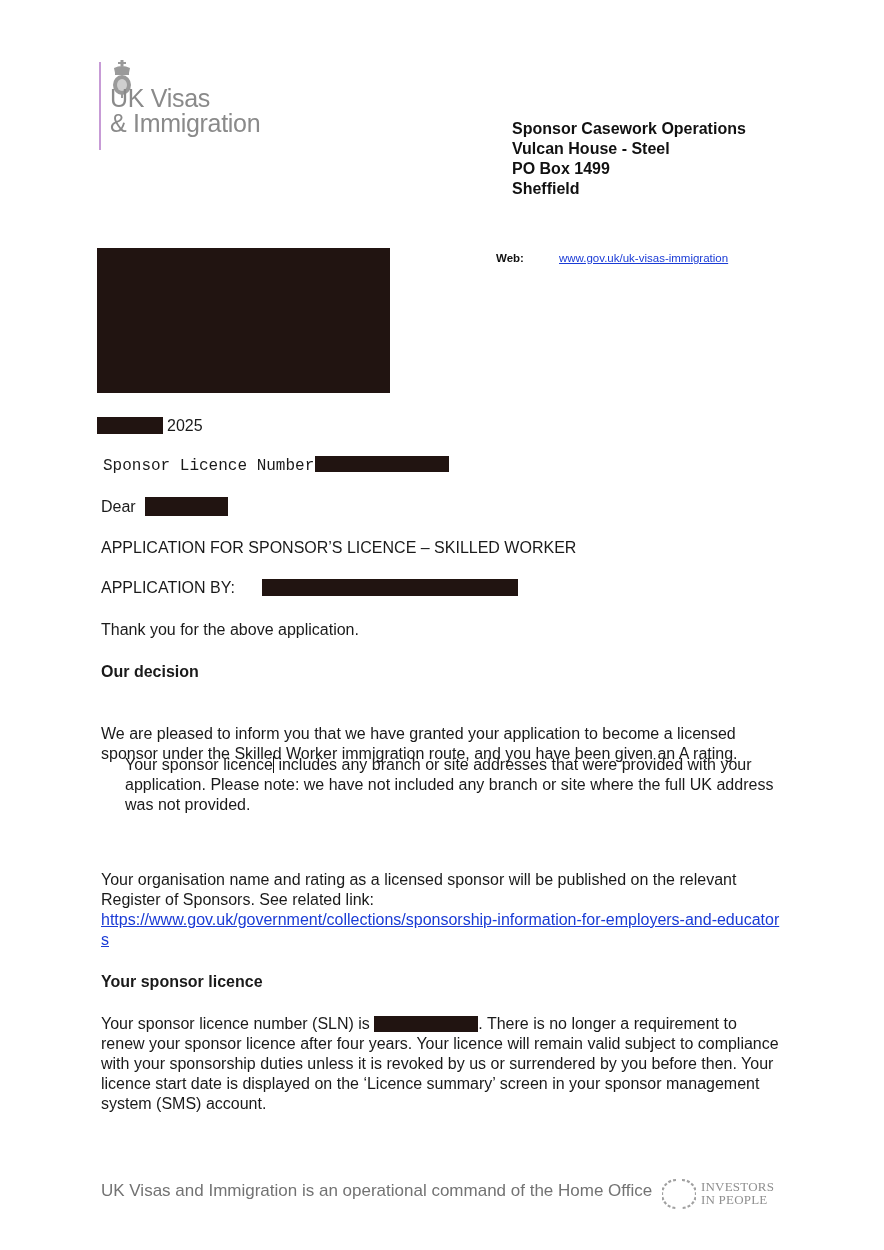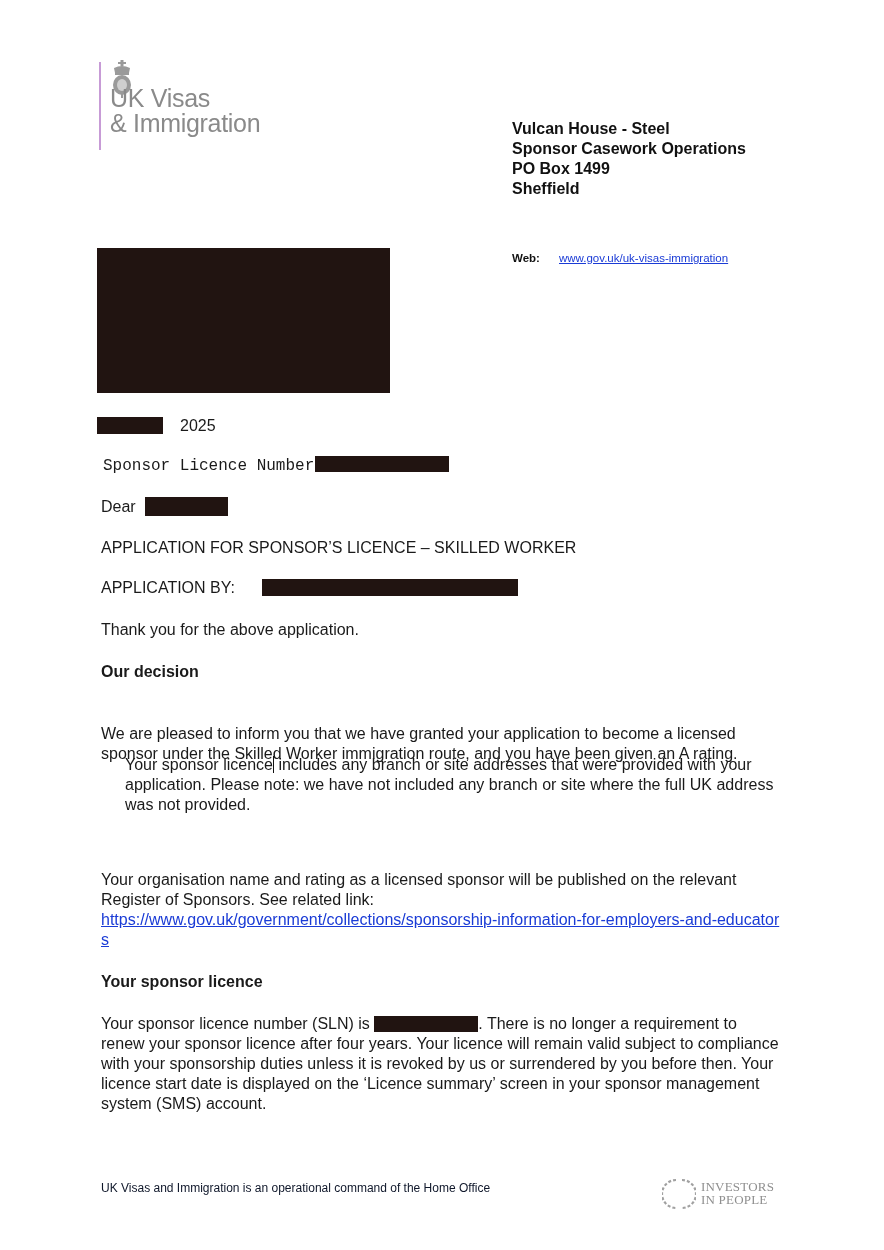--- a/index.html
+++ b/index.html
@@ -3,30 +3,30 @@
 <meta charset="utf-8">
 <style>
   html, body { margin: 0; padding: 0; background: #ffffff; }
   body { width: 884px; height: 1250px; position: relative; overflow: hidden;
          font-family: "Liberation Sans", sans-serif; color: #1a1a1a; }
   .abs { position: absolute; }
   .logo-bar { left: 99px; top: 62px; width: 2px; height: 88px; background: #c79bd6; }
   .crest { left: 110px; top: 60px; width: 24px; height: 38px; }
   .logo-text { left: 110px; top: 86px; font-size: 25px; line-height: 25px; color: #8a8a8a; letter-spacing: -0.3px; }
   .address { left: 512px; top: 119px; font-size: 16px; line-height: 20px; font-weight: bold; color: #111; }
-  .web-label { left: 512px; top: 252px; font-size: 11.5px; font-weight: bold; color: #111; }
+  .web-label { left: 496px; top: 252px; font-size: 11.5px; font-weight: bold; color: #111; }
   .web-link { left: 559px; top: 252px; font-size: 11.5px; color: #1a3bd6; text-decoration: underline; }
   .redact { background: #211411; position: absolute; }
   .line { position: absolute; left: 101px; font-size: 16px; line-height: 20px; color: #1a1a1a; white-space: nowrap; }
   .para { position: absolute; left: 101px; width: 680px; font-size: 16px; line-height: 20px; color: #1a1a1a; }
   .heading { font-weight: bold; }
   .link { color: #1a3bd6; text-decoration: underline; }
   .inline-redact { display: inline-block; background: #211411; vertical-align: -3px; height: 16px; }
   .caret { display: inline-block; width: 1px; height: 17px; background: #111; vertical-align: -3px; }
-  .footer-text { left: 101px; top: 1181px; font-size: 12px; color: #0f172a; }
+  .footer-text { left: 101px; top: 1181px; font-size: 17px; color: #737373; }
   .iip-logo { left: 662px; top: 1177px; width: 34px; height: 34px; }
   .iip-text { left: 701px; top: 1180px; font-family: "Liberation Serif", serif; font-size: 13px; line-height: 13px; color: #8f8f8f; letter-spacing: 0.2px; }
 </style>
 </head>
 <body>
 
 <div class="abs logo-bar"></div>
 <svg class="abs crest" viewBox="0 0 24 38">
   <g fill="#9a9a9a">
     <rect x="10.5" y="0" width="3" height="6"></rect>
@@ -39,32 +39,32 @@
     <ellipse cx="12" cy="25" rx="5" ry="6"></ellipse>
   </g>
   <rect x="11" y="34" width="2" height="4" fill="#9a9a9a"></rect>
 </svg>
 <div class="abs logo-text">
   <div>UK Visas</div>
   <div>&amp; Immigration</div>
 </div>
 
 <div class="abs address">
+  <div>Sponsor Casework Operations</div>
   <div>Vulcan House - Steel</div>
-  <div>Sponsor Casework Operations</div>
   <div>PO Box 1499</div>
   <div>Sheffield</div>
 </div>
 <div class="abs web-label">Web:</div>
 <a class="abs web-link">www.gov.uk/uk-visas-immigration</a>
 
 <div class="redact" style="left:97px; top:248px; width:293px; height:145px;"></div>
 
 <div class="redact" style="left:97px; top:417px; width:66px; height:17px;"></div>
-<div class="line" style="left:167px; top:416px;margin-left:13px;">2025</div>
+<div class="line" style="left:167px; top:416px;">2025</div>
 
 <div class="line" style="left:103px; top:456px;font-family:Liberation Mono, monospace;">Sponsor Licence Number:</div>
 <div class="redact" style="left:315px; top:456px; width:134px; height:16px;"></div>
 
 <div class="line" style="top:497px;">Dear</div>
 <div class="redact" style="left:145px; top:497px; width:83px; height:19px;"></div>
 
 <div class="line" style="top:538px;">APPLICATION FOR SPONSOR’S LICENCE – SKILLED WORKER</div>
 
 <div class="line" style="top:578px;">APPLICATION BY:</div>

